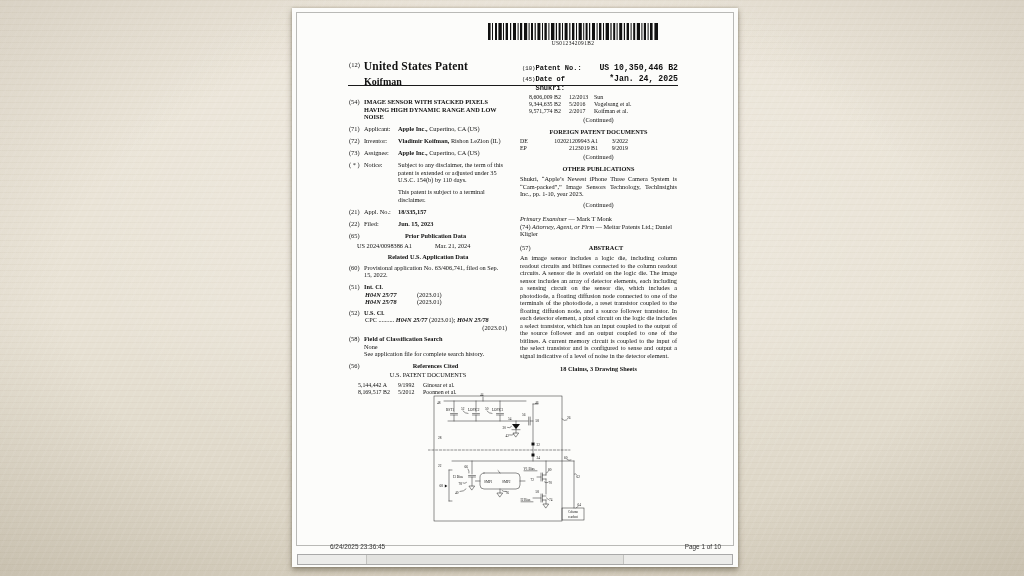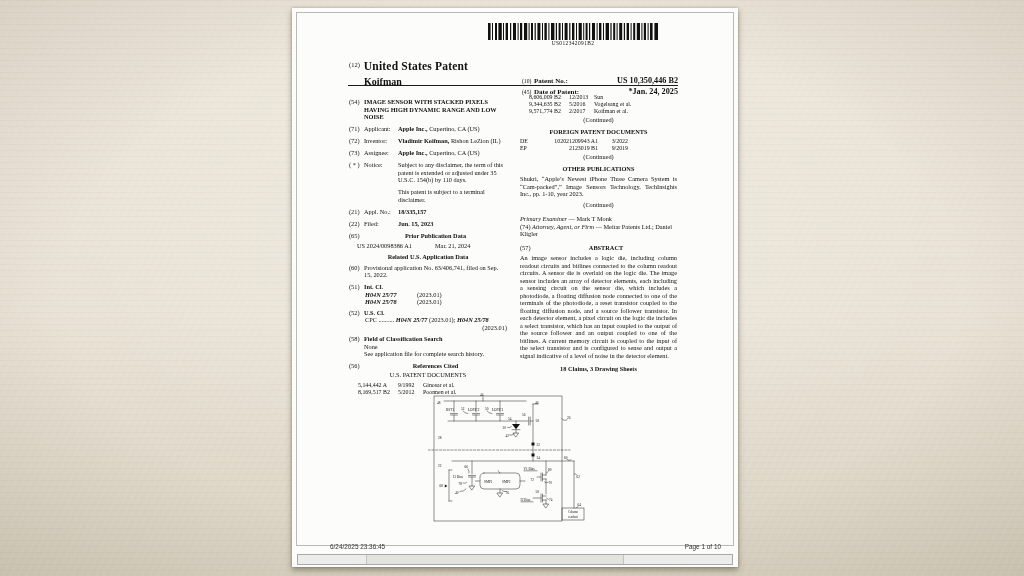--- a/index.html
+++ b/index.html
@@ -24,21 +24,21 @@
   .frame{position:absolute;left:4px;top:4px;right:4px;bottom:21px;border:1px solid #b9b9b6;}
   
   .barcode{position:absolute;left:196px;top:15px;width:170px;height:24px;text-align:center;}
   .barcode svg{display:block;width:170px;height:17px;}
   .barcode .btext{font-size:5.4px;line-height:6px;letter-spacing:.4px;}
   
   .hdr-left{position:absolute;left:57px;top:48px;width:170px;}
   .hnum{font-size:6.5px;vertical-align:3px;}
   .htitle{font-size:11.5px;font-weight:bold;letter-spacing:.2px;}
   .hauthor{font-size:10px;font-weight:bold;margin:2px 0 0 15px;}
-  .hdr-right{position:absolute;left:230px;top:68px;width:156px;font-size:6.6px;}
+  .hdr-right{position:absolute;left:230px;top:55px;width:156px;font-size:6.6px;font-family:Liberation Mono, monospace;}
   .hr-row{display:flex;align-items:baseline;line-height:9.5px;}
   .hr-num{flex:0 0 12px;font-size:5.6px;}
   .hr-lbl{flex:0 0 56px;font-weight:bold;font-size:7px;}
   .hr-val{flex:1;text-align:right;font-weight:bold;font-size:8.2px;white-space:nowrap;}
   .rule{position:absolute;left:56px;right:60px;top:77px;border-top:1.6px solid #1a1a1a;}
   
   .col{position:absolute;font-size:6.3px;line-height:7.5px;}
   .col-left{left:57px;top:90px;width:158px;}
   .col-right{left:228px;top:86px;width:157px;}
   .row{display:flex;margin-bottom:4.5px;}
@@ -155,21 +155,21 @@
       <div class="hauthor">Koifman</div>
     </div>
     <div class="hdr-right">
       <div class="hr-row">
         <span class="hr-num">(10)</span>
         <span class="hr-lbl">Patent No.:</span>
         <span class="hr-val">US 10,350,446 B2</span>
       </div>
       <div class="hr-row">
         <span class="hr-num">(45)</span>
-        <span class="hr-lbl">Date of Patent:</span>
+        <span class="hr-lbl">Date of Shukri:</span>
         <span class="hr-val">*Jan. 24, 2025</span>
       </div>
     </div>
     <div class="rule"></div>
 
     <div class="col col-left">
       <div class="row">
         <span class="num">(54)</span>
         <span class="val b">IMAGE SENSOR WITH STACKED PIXELS HAVING HIGH DYNAMIC RANGE AND LOW NOISE</span>
       </div>

